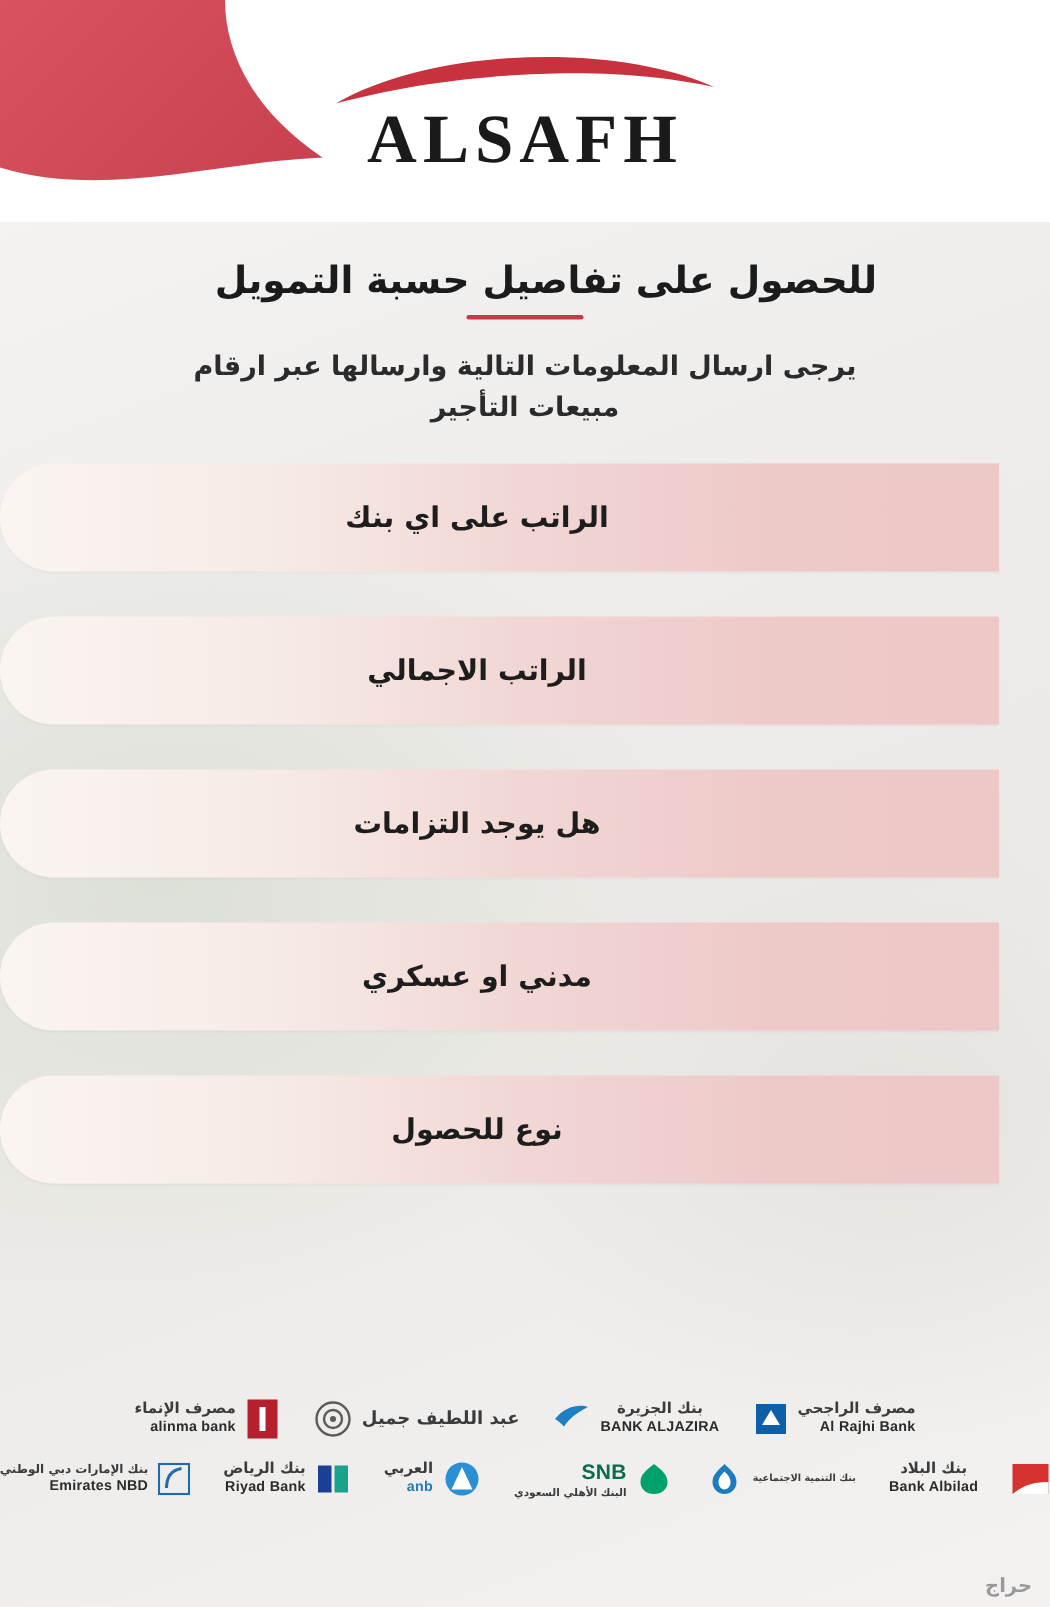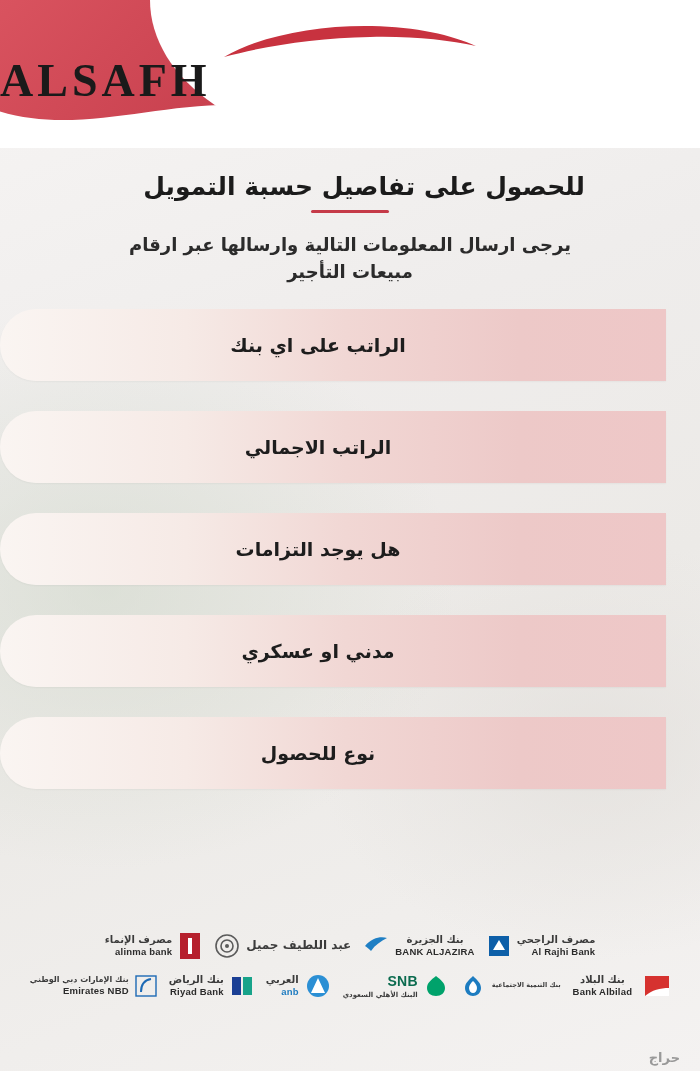--- a/index.html
+++ b/index.html
@@ -50,21 +50,22 @@
     position: absolute;
     left: 150px;
     top: 0;
     width: 560px;
     height: 148px;
     background: #ffffff;
     border-bottom-left-radius: 220px 148px;
   }
   .logo-wrap {
     position: absolute;
-    left: 0; right: 0; top: 24px;
+    left: 0; right: 0; top: 36px;
+    text-align: center;
     z-index: 5;
   }
   .logo-swoosh {
     display: block;
     margin: 0 auto -6px auto;
   }
   .logo-text {
     font-family: "Liberation Serif", serif;
     font-weight: bold;
     font-size: 46px;
@@ -137,21 +138,21 @@
     position: absolute;
     left: 0; right: 0;
     bottom: 0;
     height: 150px;
     padding: 10px 22px 6px 22px;
   }
   .bank-row {
     display: flex;
     align-items: center;
     justify-content: center;
-    gap: 12px;
+    gap: 22px;
   }
   .bank-row.row1 { margin-bottom: 12px; }
   .bank {
     display: flex;
     align-items: center;
     gap: 6px;
     direction: rtl;
   }
   .bank-ar {
     font-size: 10px;
@@ -169,21 +170,21 @@
     line-height: 1.15;
     white-space: nowrap;
     font-family: "Liberation Sans", sans-serif;
   }
   .bank-txt { display: flex; flex-direction: column; gap: 1px; }
 
   .mark { flex: none; display: block; }
 
   .watermark {
     position: absolute;
-    right: 20px;
+    right: 12px;
     bottom: 6px;
     font-size: 13px;
     font-weight: bold;
     color: #8a8a8a;
     direction: rtl;
     opacity: .85;
   }
 </style>
 </head>
 <body>

